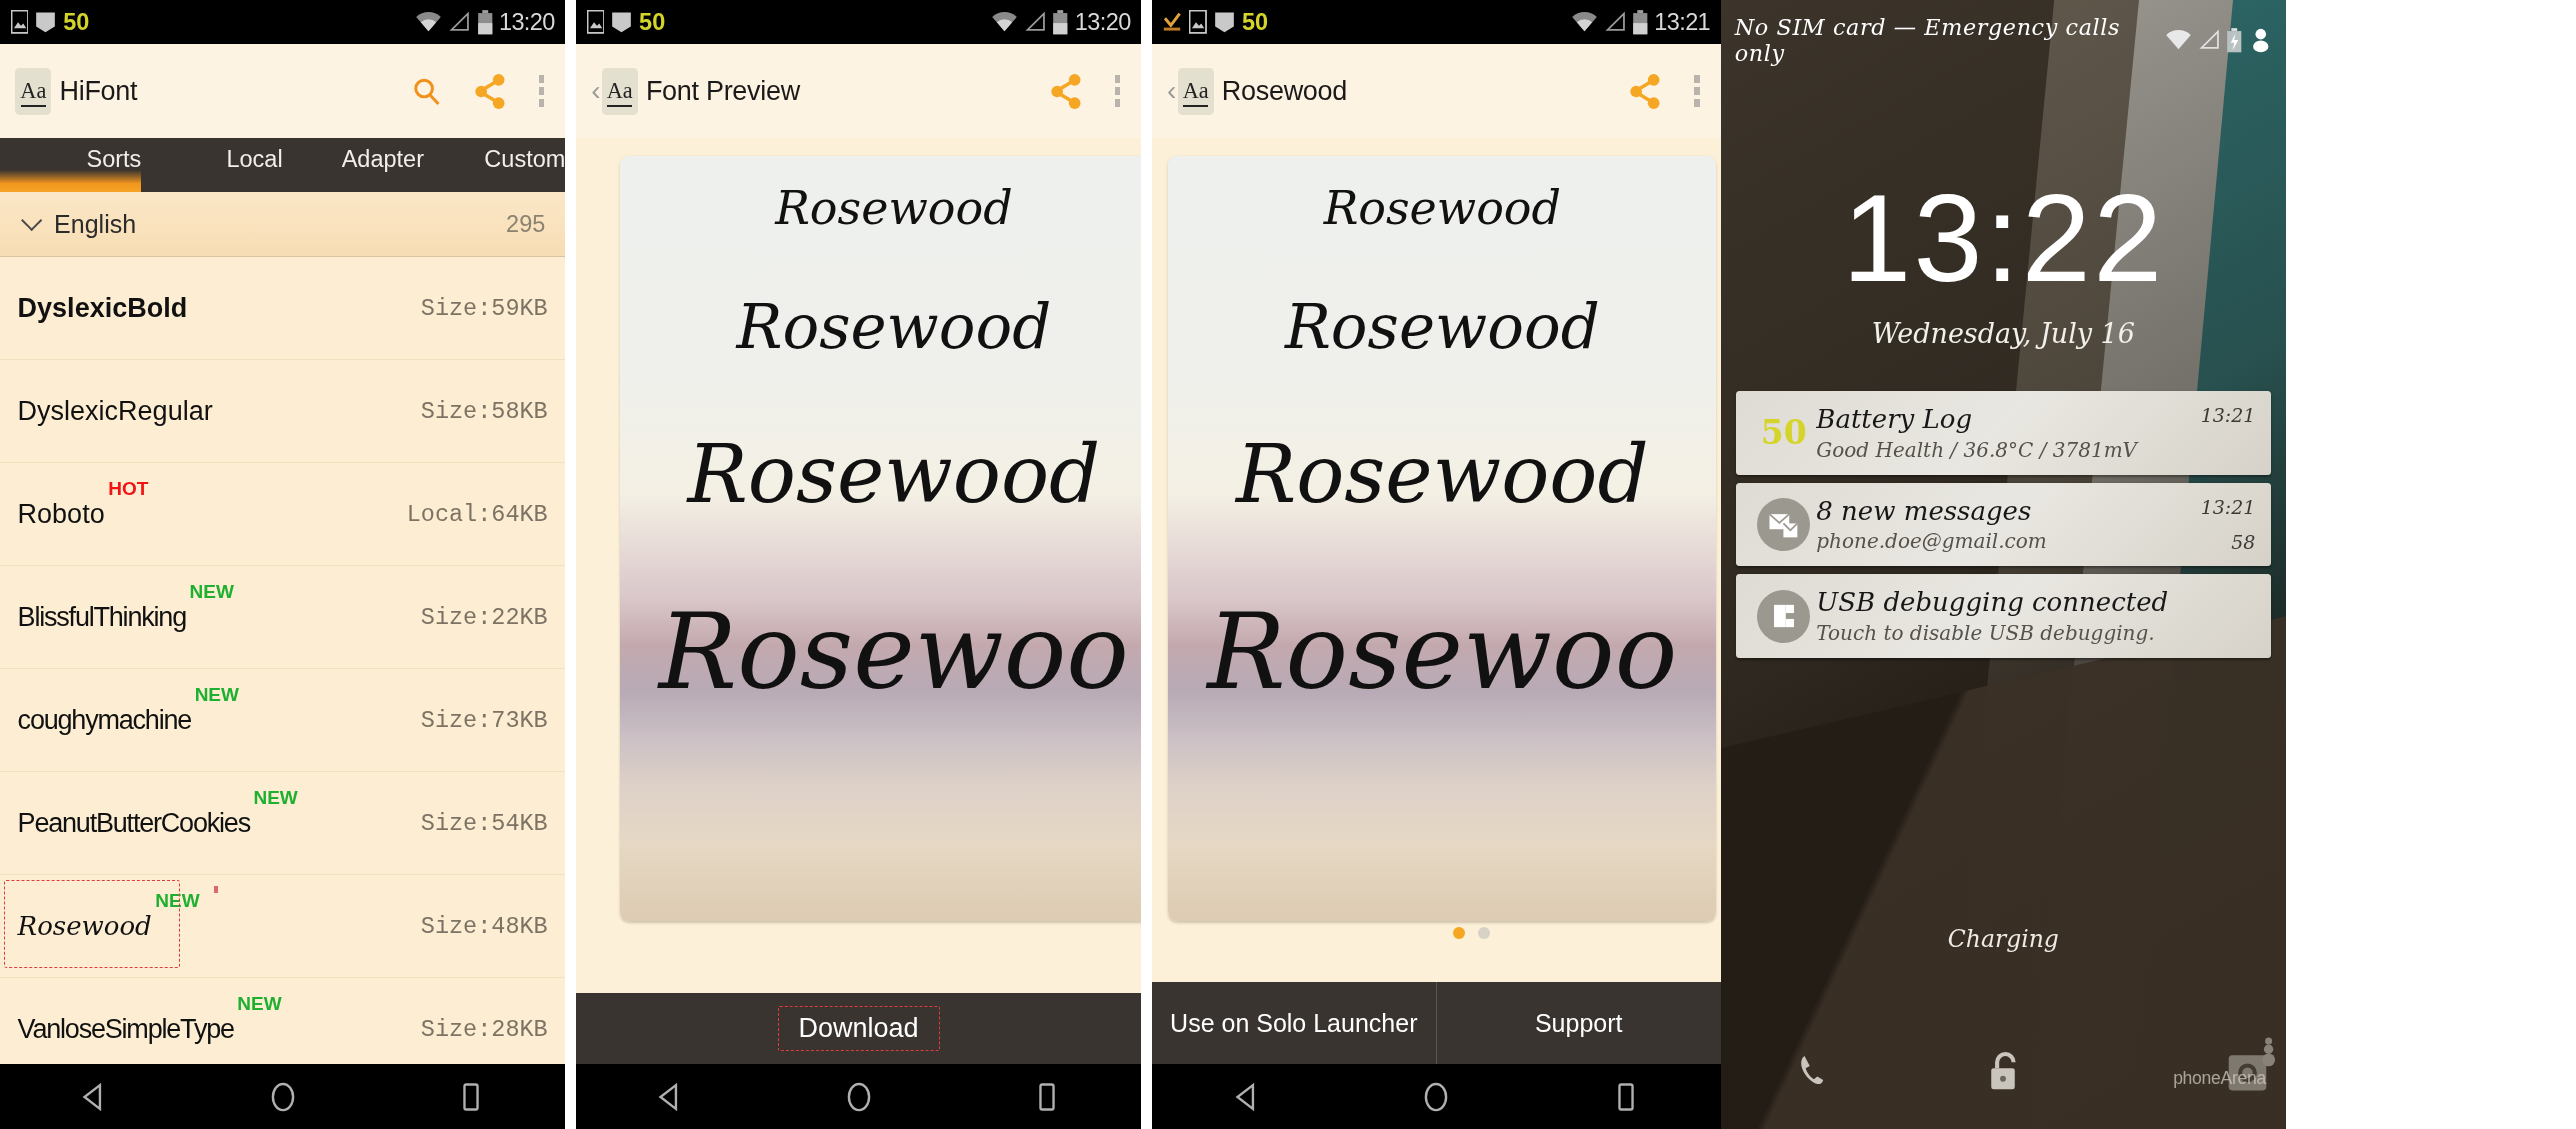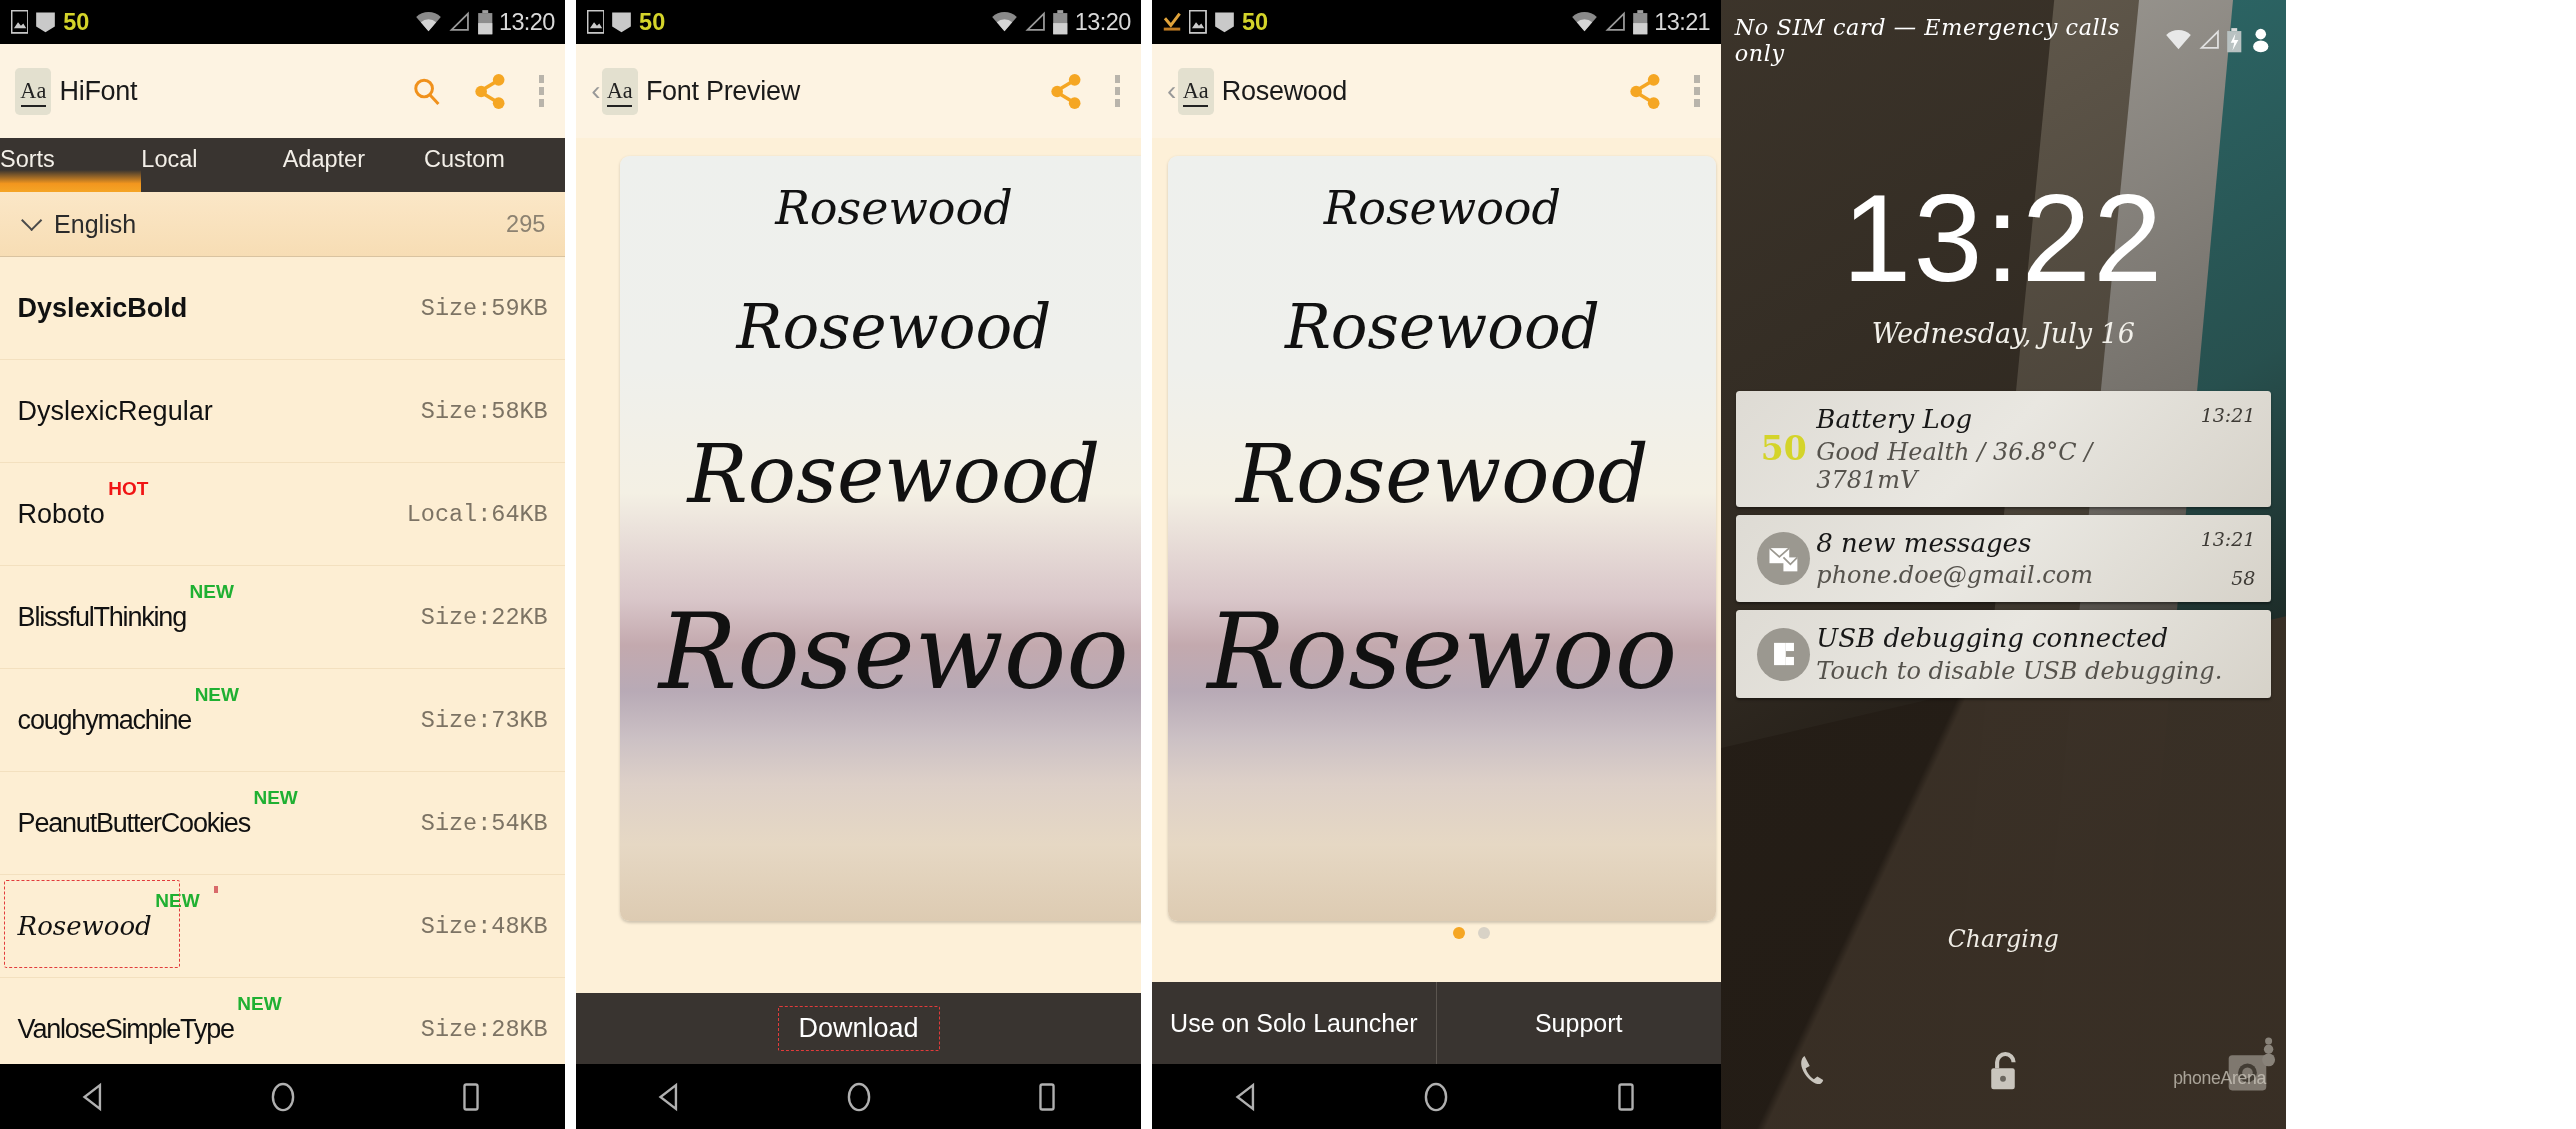--- a/index.html
+++ b/index.html
@@ -45,21 +45,21 @@
     height: 2.4px; background: #222;
   }
   .apptitle { font-size: 27px; color: #1a1a1a; margin-left: 8.2px; letter-spacing: -0.3px; }
   .ab-icons { margin-left: auto; display: flex; align-items: center; gap: 32px; padding-right: 5.9px; }
   .dots3 { display: flex; flex-direction: column; gap: 4.1px; }
   .dots3 i { width: 5.3px; height: 8.2px; background: #b9b4ab; display: block; }
 
   
   .tabs { height: 54px; background: #393430; display: flex; align-items: flex-start; position: relative; }
   .tab {
-    flex: 1; text-align: left; color: #f3efe8; font-size: 23.5px;
+    flex: 1; text-align: right; color: #f3efe8; font-size: 23.5px;
     padding-top: 8.2px; position: relative; height: 54px;
   }
   .tab.active::after {
     content: ""; position: absolute; left: 0; right: 0; bottom: 0; height: 22.3px;
     background: linear-gradient(to bottom, rgba(244,150,30,0) 0%, #f2961e 62%, #f5a526 100%);
   }
 
   
   .grouphdr {
     height: 65px; background: linear-gradient(to bottom,#fbe7c7 0%, #f7ddb4 100%);
@@ -139,21 +139,21 @@
   .notifs { position: absolute; top: 391px; left: 15.3px; right: 15.3px; }
   .ncard { background: linear-gradient(135deg,#dedbd4 0%,#e9e7e1 48%,#d6d2c9 100%);
            border-radius: 3.5px; margin-bottom: 8.2px; padding: 13px 15.3px;
            display: flex; align-items: center; position: relative; box-shadow: 0 1.2px 2.4px rgba(0,0,0,.35); }
   .nicon { width: 65px; flex: none; display: flex; align-items: center; justify-content: center; }
   .nbig { color: #d4d42a; font-size: 33px; font-weight: bold; font-family: "DejaVu Serif", serif; }
   .ncircle { width: 53px; height: 53px; border-radius: 50%; background: #9b9890;
              display: flex; align-items: center; justify-content: center; }
   .nbody { flex: 1; min-width: 0; }
   .ntitle { font-size: 26px; color: #171717; font-family: "DejaVu Serif", serif; font-style: italic; }
-  .nsub { font-size: 24px; color: #55524c; font-family: "DejaVu Serif", serif; font-style: italic; margin-top: 3.5px; }
+  .nsub { font-size: 20px; color: #55524c; font-family: "DejaVu Serif", serif; font-style: italic; margin-top: 3.5px; }
   .nright { text-align: right; font-family: "DejaVu Serif", serif; font-style: italic;
             color: #3d3a35; font-size: 19px; align-self: stretch;
             display: flex; flex-direction: column; justify-content: space-between; }
   .lk-charging { position: absolute; bottom: 176px; left: 0; right: 0; text-align: center;
                  color: #efece5; font-size: 23.5px; font-family: "DejaVu Serif", serif; font-style: italic; }
   .lk-bottom { position: absolute; bottom: 23.5px; left: 0; right: 0; height: 71px;
                display: flex; align-items: center; }
   .lk-bottom .slot { flex: 1; display: flex; align-items: center; justify-content: center; }
   .watermark { position: absolute; right: 8.2px; bottom: 5.9px; opacity: .55; }
   .wm-text { position: absolute; right: 20px; bottom: 40px; color: #cfcabf;

